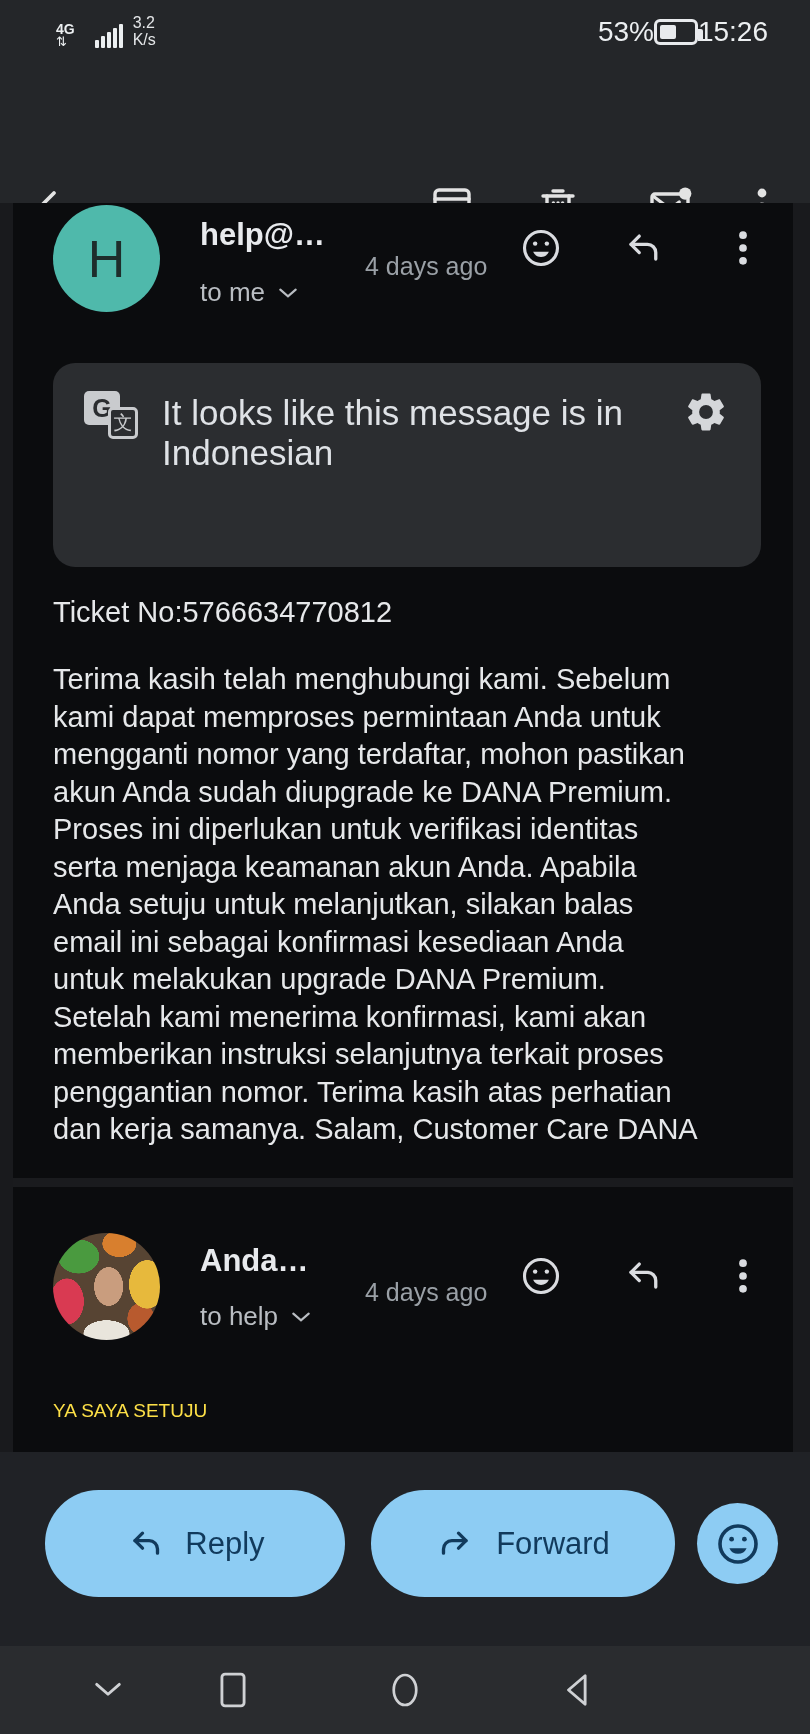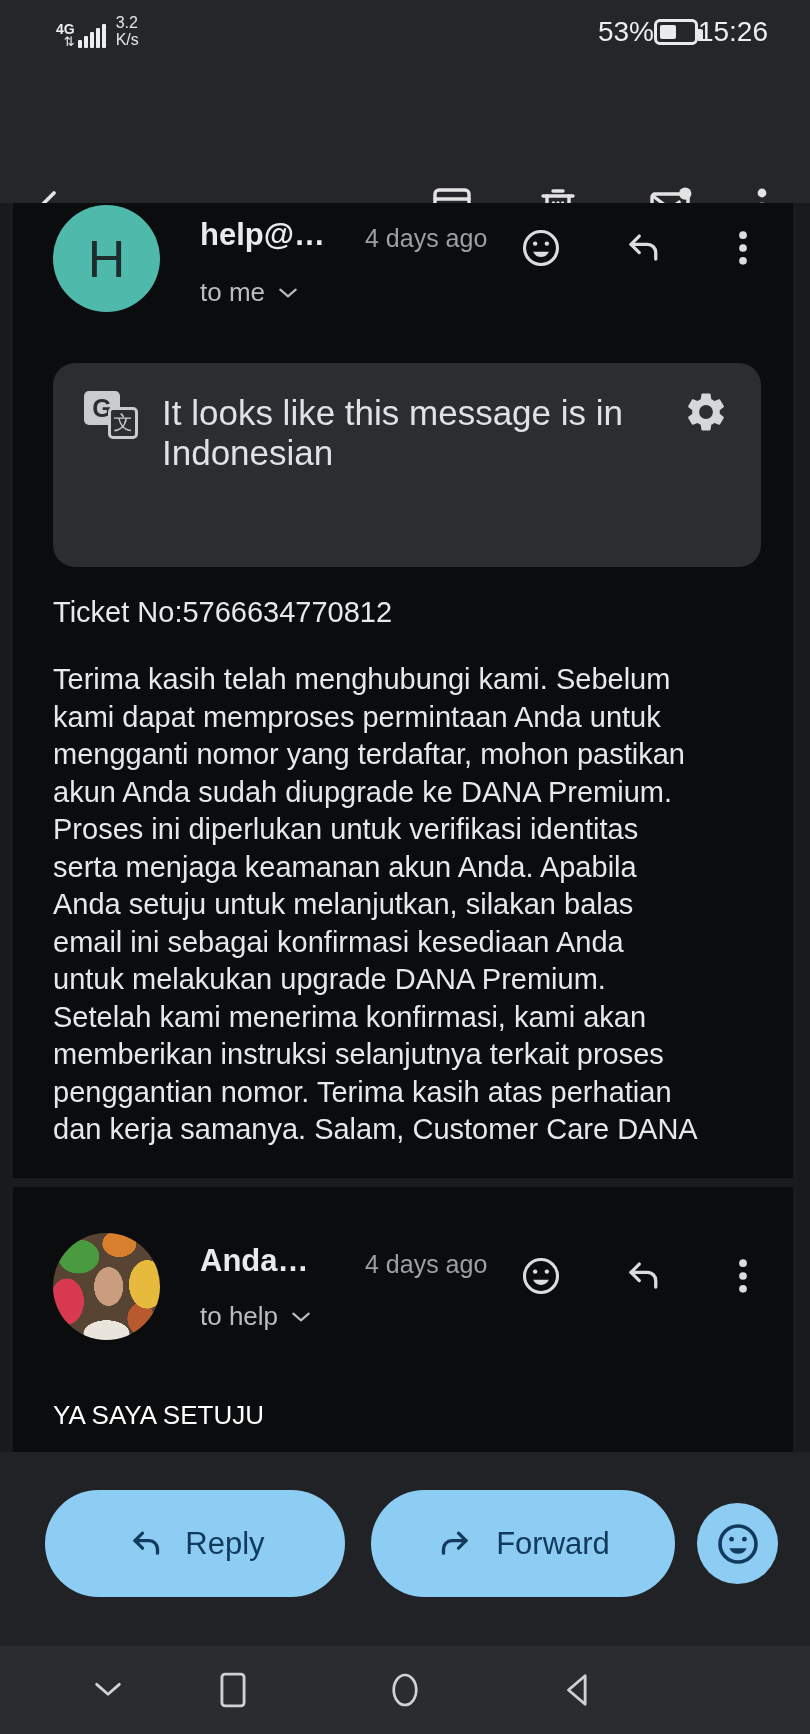--- a/index.html
+++ b/index.html
@@ -6,21 +6,21 @@
   html,body { background:#000; }
   .screen {
     position:relative; width:810px; height:1734px; overflow:hidden;
     background:#202226; font-family:"Liberation Sans", sans-serif;
     color:#e8eaed; margin:0 auto;
   }
   
   .chrome-top { position:absolute; left:0; top:0; width:810px; height:203px; background:#242629; }
   .statusbar { position:absolute; left:0; top:0; width:810px; height:72px; }
   .sig-cluster { position:absolute; left:56px; top:14px; display:flex; align-items:flex-end; }
-  .sig-text { display:flex; flex-direction:column; align-items:flex-end; margin-right:3px; }
+  .sig-text { display:flex; flex-direction:column; align-items:flex-start; margin-right:20px; }
   .sig-net { font-size:14px; font-weight:bold; line-height:14px; color:#eceff1; }
   .sig-arrows { font-size:13px; line-height:12px; color:#eceff1; }
   .bars { display:flex; align-items:flex-end; gap:2px; }
   .bars span { display:block; width:4px; background:#eceff1; border-radius:1px; }
   .speed { margin-left:10px; display:flex; flex-direction:column; font-size:16px; line-height:17px; color:#e4e6e8; }
   .right-cluster { position:absolute; right:42px; top:16px; display:flex; align-items:center; gap:0; }
   .batt-pct, .clock { font-size:28px; color:#eceff1; }
   .battery { position:relative; width:44px; height:26px; border:3px solid #e8eaed; border-radius:6px; }
   .battery .fill { position:absolute; left:3px; top:3px; bottom:3px; width:16px; background:#e8eaed; border-radius:2px; }
   .battery .nub { position:absolute; right:-8px; top:7px; width:5px; height:12px; background:#e8eaed; border-radius:0 2px 2px 0; }
@@ -40,21 +40,21 @@
       radial-gradient(ellipse 38px 22px at 50% 94%, #e9e5dc 0 60%, rgba(0,0,0,0) 61%),
       radial-gradient(ellipse 24px 32px at 52% 50%, #c99d7e 0 60%, rgba(0,0,0,0) 61%),
       radial-gradient(ellipse 28px 38px at 13% 64%, #d93a52 0 60%, rgba(0,0,0,0) 61%),
       radial-gradient(ellipse 30px 40px at 88% 48%, #e7b93c 0 60%, rgba(0,0,0,0) 61%),
       radial-gradient(ellipse 34px 28px at 24% 22%, #4a9a3f 0 60%, rgba(0,0,0,0) 61%),
       radial-gradient(ellipse 28px 22px at 62% 10%, #d87f2e 0 60%, rgba(0,0,0,0) 61%),
       radial-gradient(ellipse 24px 28px at 82% 80%, #b85a2e 0 55%, rgba(0,0,0,0) 56%),
       #574433;
   }
   .sender { position:absolute; left:187px; font-size:31px; font-weight:bold; color:#e8eaed; }
-  .msg-time { position:absolute; font-size:25px; color:#9aa0a6; }
+  .msg-time { position:absolute; font-size:25px; color:#9aa0a6;margin-top:28px; }
   .recipient { position:absolute; left:187px; font-size:26px; color:#b9bdc2; display:flex; align-items:center; gap:12px; }
   .hdr-actions { position:absolute; right:28px; display:flex; gap:57px; }
   .hdr-actions .ic { width:44px; height:44px; }
   .hdr-actions svg { width:100%; height:100%; }
   
   .banner {
     position:absolute; left:40px; top:160px; width:708px; height:204px;
     background:#2b2d30; border-radius:22px;
   }
   .gt-icon { position:absolute; left:31px; top:28px; width:54px; height:48px; }
@@ -64,21 +64,21 @@
            border-radius:5px; color:#c9cbce; font-size:19px; display:flex; align-items:center; justify-content:center; }
   .banner-msg { position:absolute; left:109px; top:30px; width:470px; font-size:35px; line-height:40px; color:#dfe2e6; }
   .banner-link { position:absolute; left:109px; top:123px; font-size:28.5px; color:#8ab4f8; }
   .gear { position:absolute; right:32px; top:26px; width:46px; height:46px; }
   .gear svg { width:100%; height:100%; }
   
   .ticket { position:absolute; left:40px; top:393px; font-size:29px; color:#e6e8ea; }
   .body-text { position:absolute; left:40px; top:458px; width:712px; font-size:29px; line-height:37.5px;
                color:#e6e8ea; white-space:pre-line; }
   .divider { position:absolute; left:0; top:975px; width:780px; height:9px; background:#1a1b1e; }
-  .body2 { position:absolute; left:40px; top:1197px; font-size:26px; color:#ffffff; }
+  .body2 { position:absolute; left:40px; top:1197px; font-size:19px; color:#fde047; }
   .chev { width:22px; height:14px; }
   
   .bottom-zone { position:absolute; left:0; top:1452px; width:738px; height:194px; background:#202226; }
   .pill {
     position:absolute; top:38px; height:107px; border-radius:54px; background:#8dccf3;
     display:flex; align-items:center; justify-content:center; gap:20px;
     color:#113a5c; font-size:31px; font-weight:500; border:none; cursor:pointer;
     font-family:"Liberation Sans", sans-serif;
   }
   .pill svg { width:40px; height:40px; }

